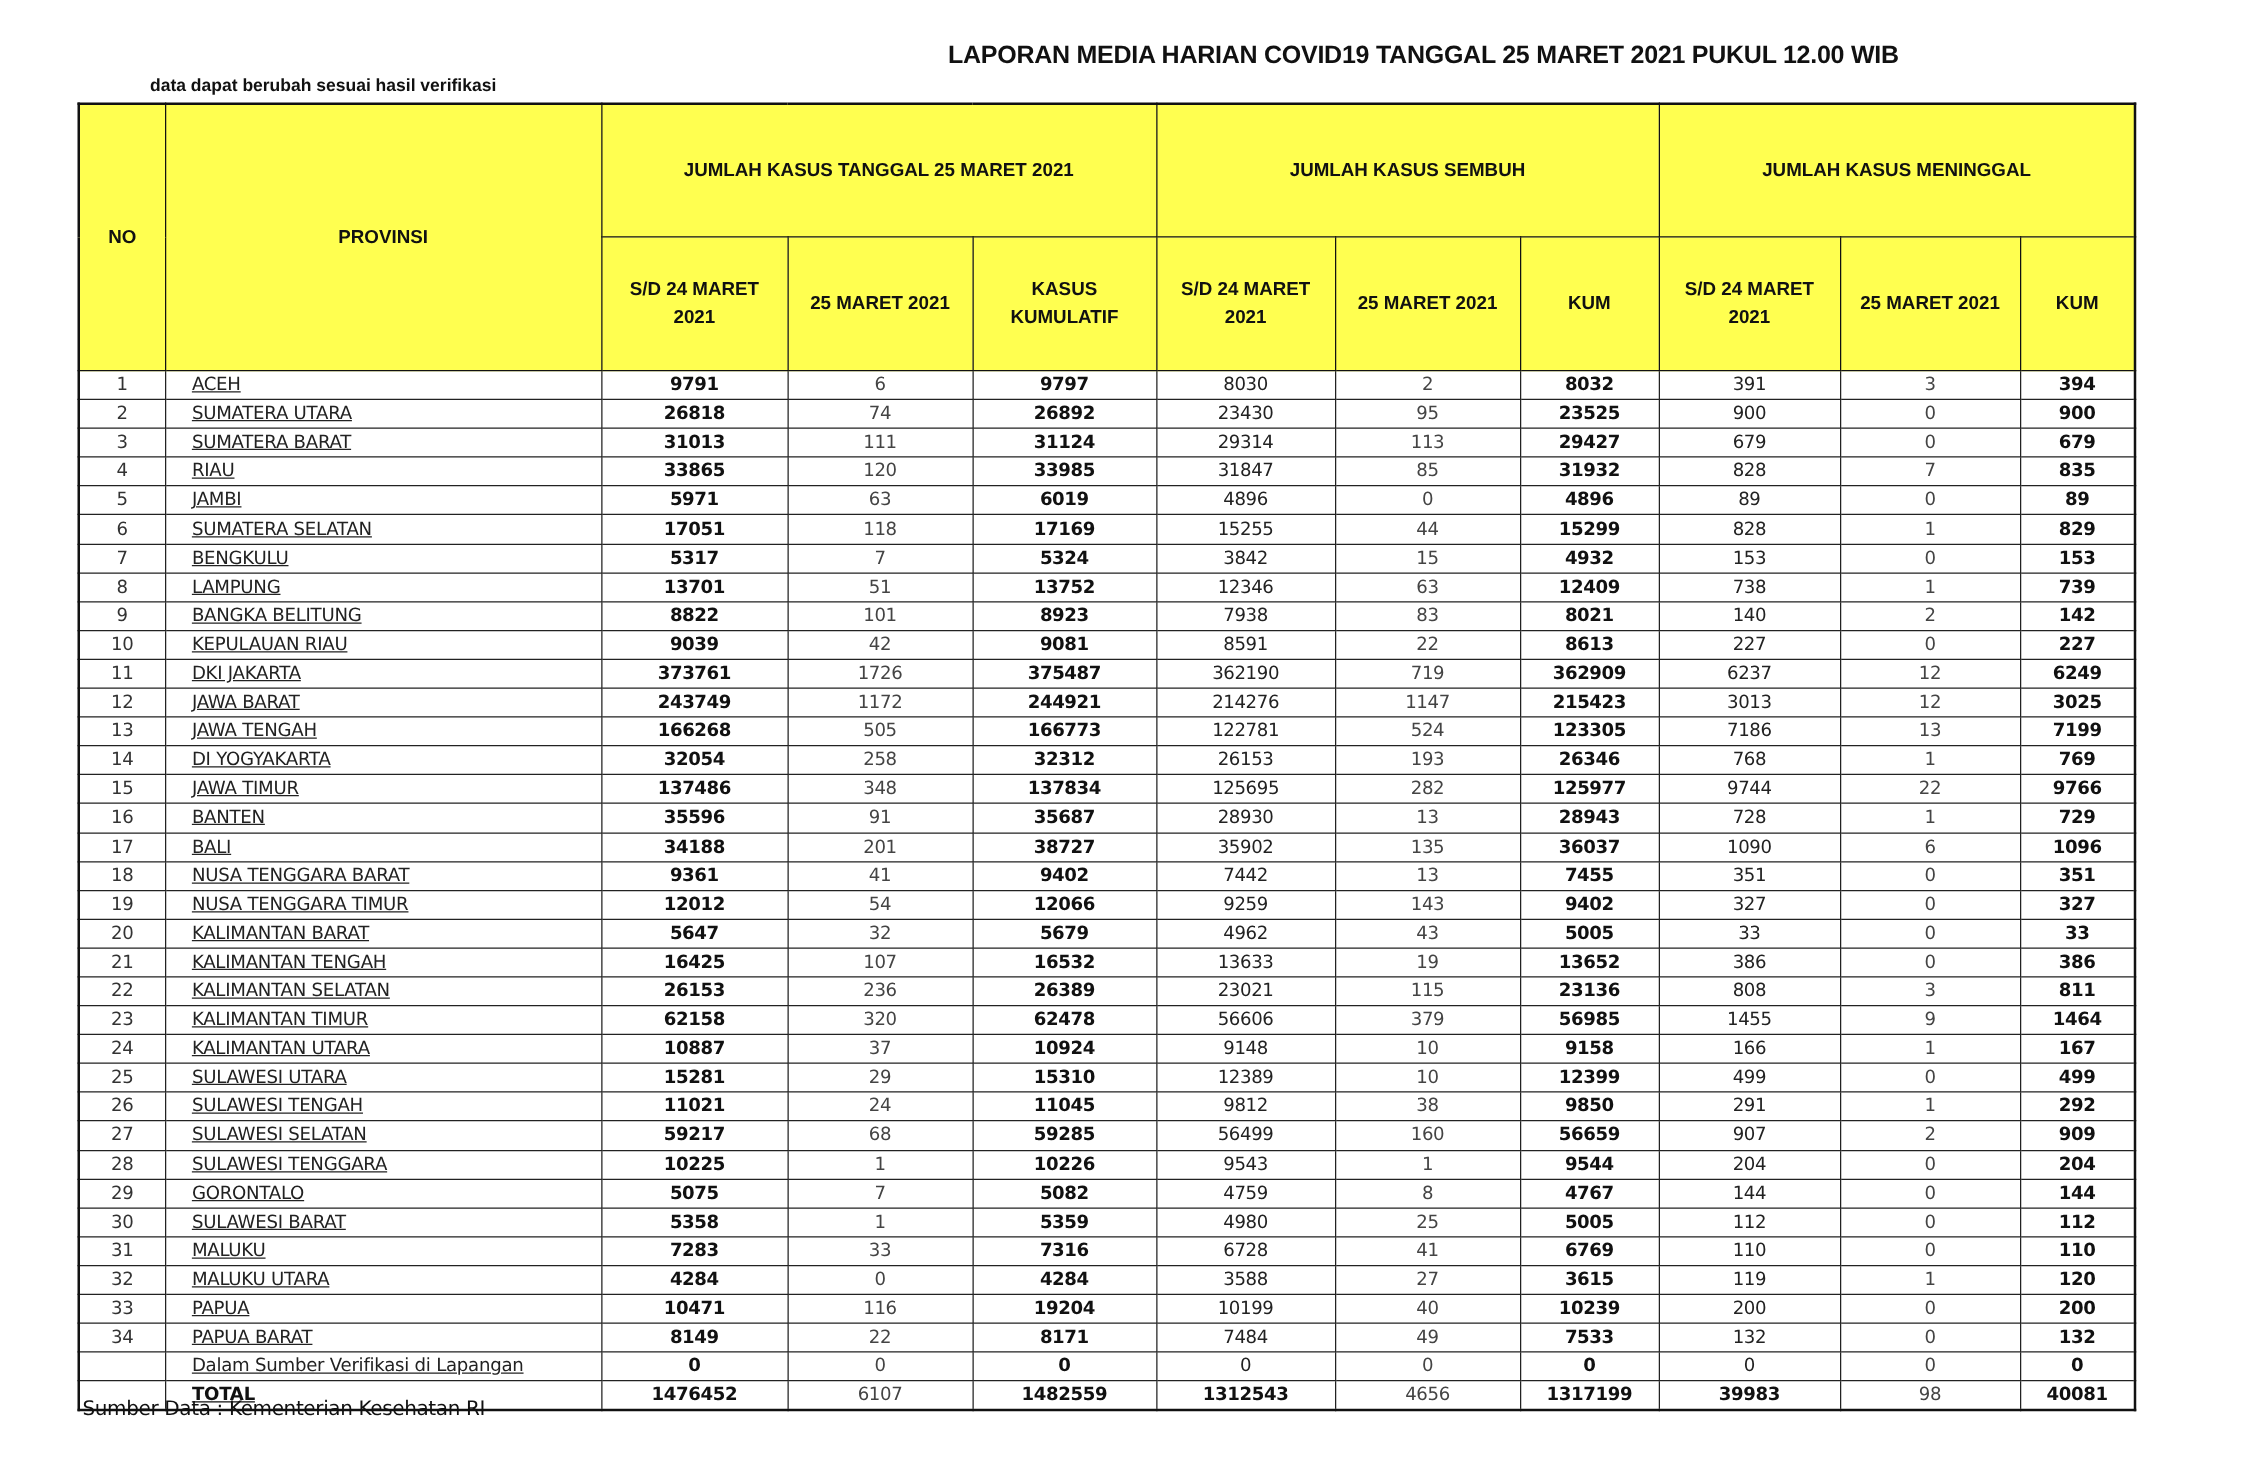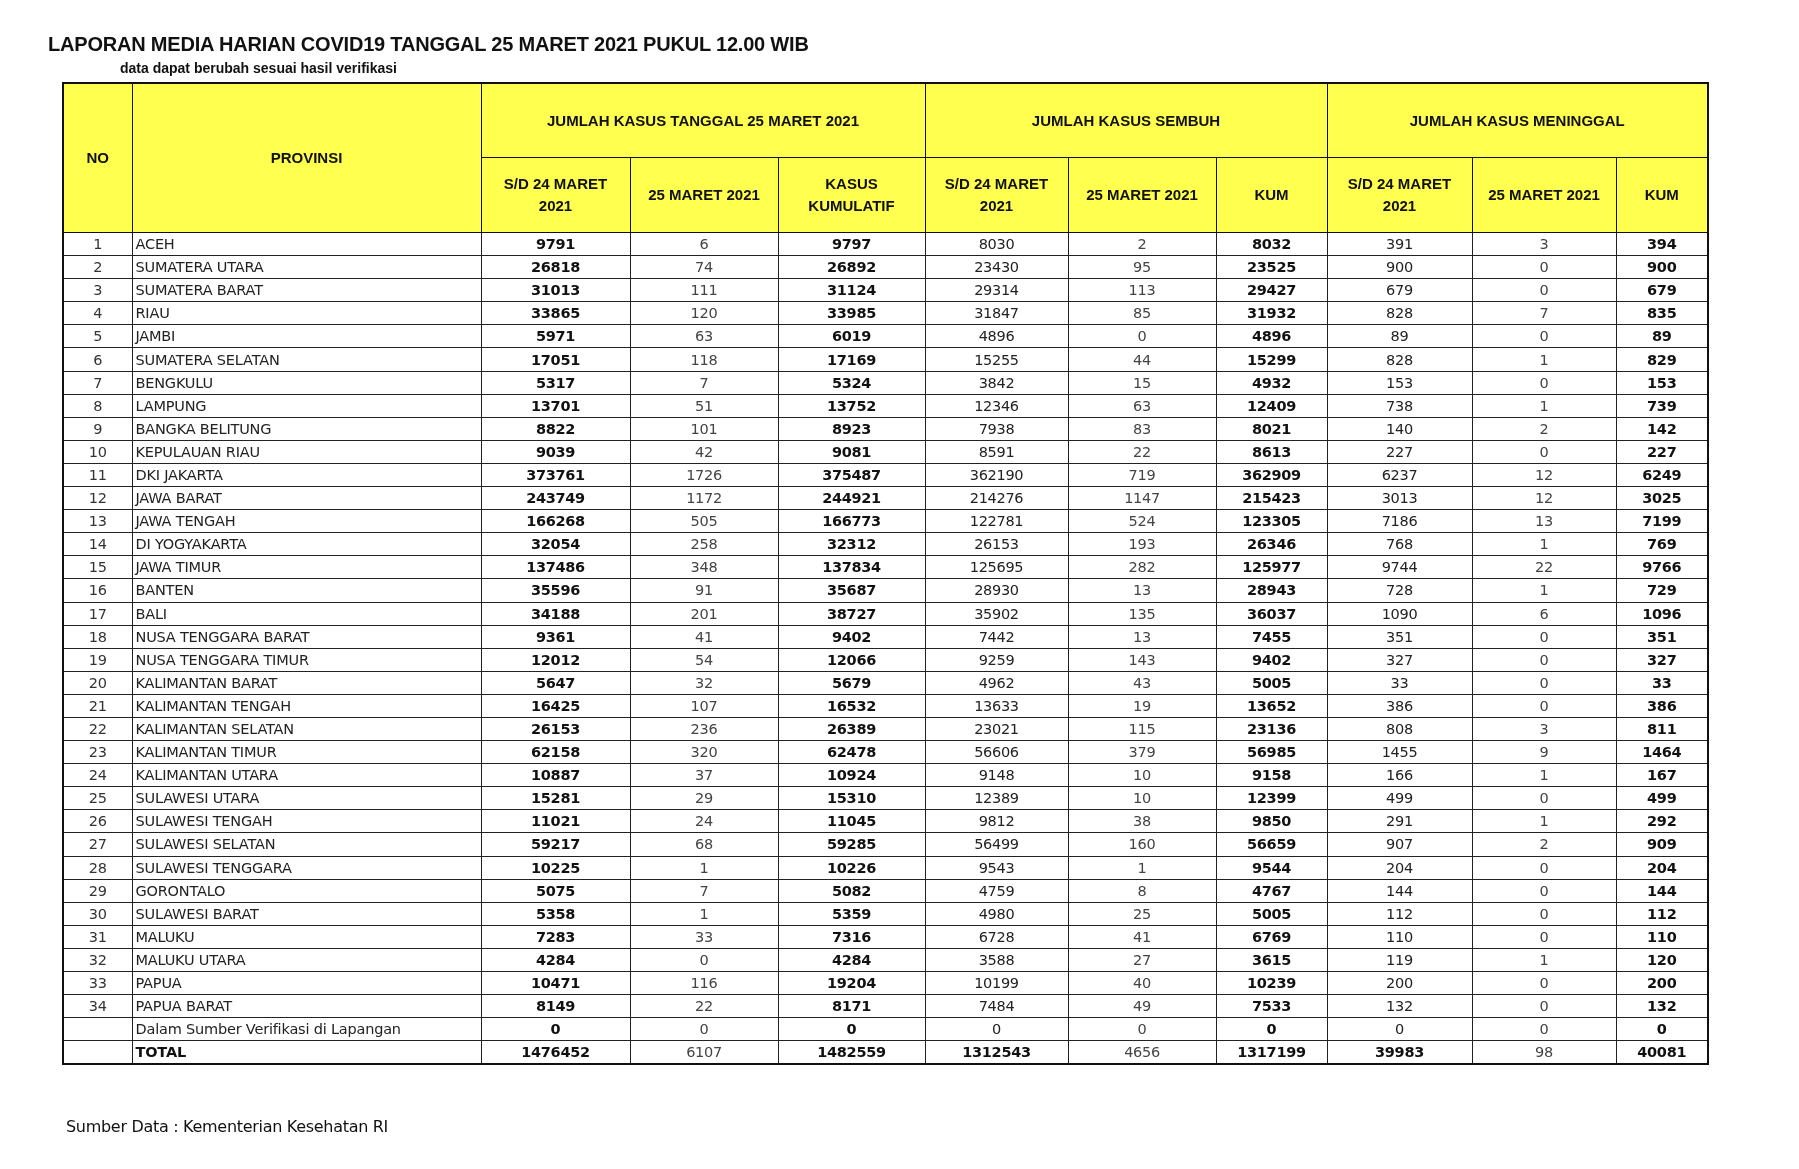--- a/index.html
+++ b/index.html
@@ -1,45 +1,45 @@
 <!DOCTYPE html>
 <html><head>
 <meta charset="utf-8">
 <style>
   html, body { margin: 0; padding: 0; background: #ffffff; }
   body { width: 1799px; height: 1169px; position: relative; overflow: hidden; color: #111; }
   .title {
-    position: absolute; left: 0; width: 1519px; top: 33px; text-align: left;
+    position: absolute; left: 0; width: 1519px; top: 33px; text-align: right;
     font-family: "Liberation Sans", sans-serif; font-weight: bold; font-size: 20px;
     letter-spacing: -0.2px; padding-left: 48px; box-sizing: border-box;
   }
   .subtitle {
     position: absolute; left: 120px; top: 60px;
     font-family: "Liberation Sans", sans-serif; font-weight: bold; font-size: 14px;
   }
   table.report {
     position: absolute; left: 62px; top: 82px;
     border-collapse: collapse; table-layout: fixed;
     width: 1645px;
     border: 2px solid #111;
   }
   table.report th {
     background: #ffff50; border: 1.5px solid #111;
     font-family: "Liberation Sans", sans-serif; font-weight: bold; font-size: 15px;
-    text-align: center; vertical-align: middle; padding: 0 4px; line-height: 22px;
+    text-align: center; vertical-align: middle; padding: 16px 4px; line-height: 22px;
   }
   table.report th.group { height: 73px; }
   table.report th.sub { height: 74px; }
   table.report td {
     border: 1.5px solid #222; height: 22.1px; padding: 0 3px;
     font-family: "DejaVu Sans", sans-serif; font-size: 14.5px;
     text-align: center; vertical-align: middle; white-space: nowrap; overflow: hidden;
     font-weight: normal; color: #222; letter-spacing: -0.3px;
   }
-  table.report td.prov { text-align: left; padding-left: 3px; font-size: 14.5px; letter-spacing: -0.2px; }
+  table.report td.prov { text-align: left; padding-left: 21px; font-size: 14.5px; letter-spacing: -0.2px; text-decoration: underline; }
   table.report td.no { color: #333; }
   table.report td.b { font-weight: bold; color: #111; }
   table.report td.light { color: #444; }
   .footer {
     position: absolute; left: 66px; top: 1117px;
     font-family: "DejaVu Sans", sans-serif; font-weight: normal; font-size: 16px; letter-spacing: -0.3px;
   }
 </style>
 </head>
 <body>

